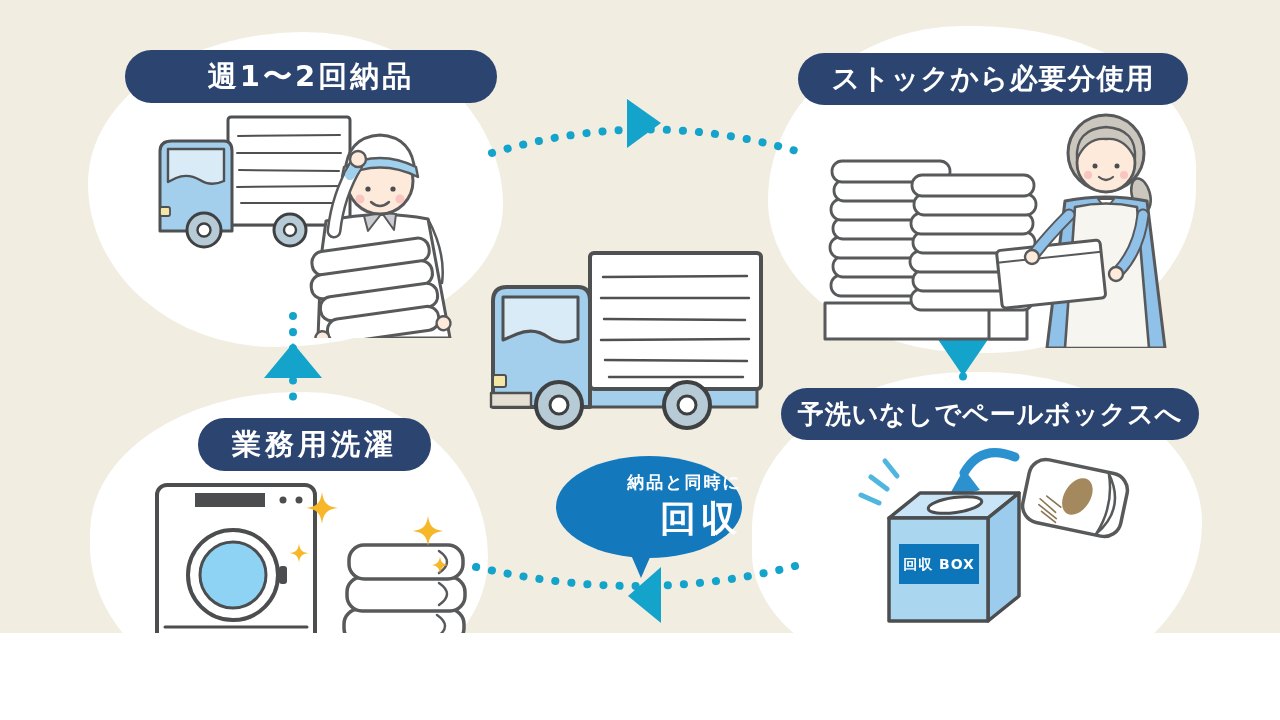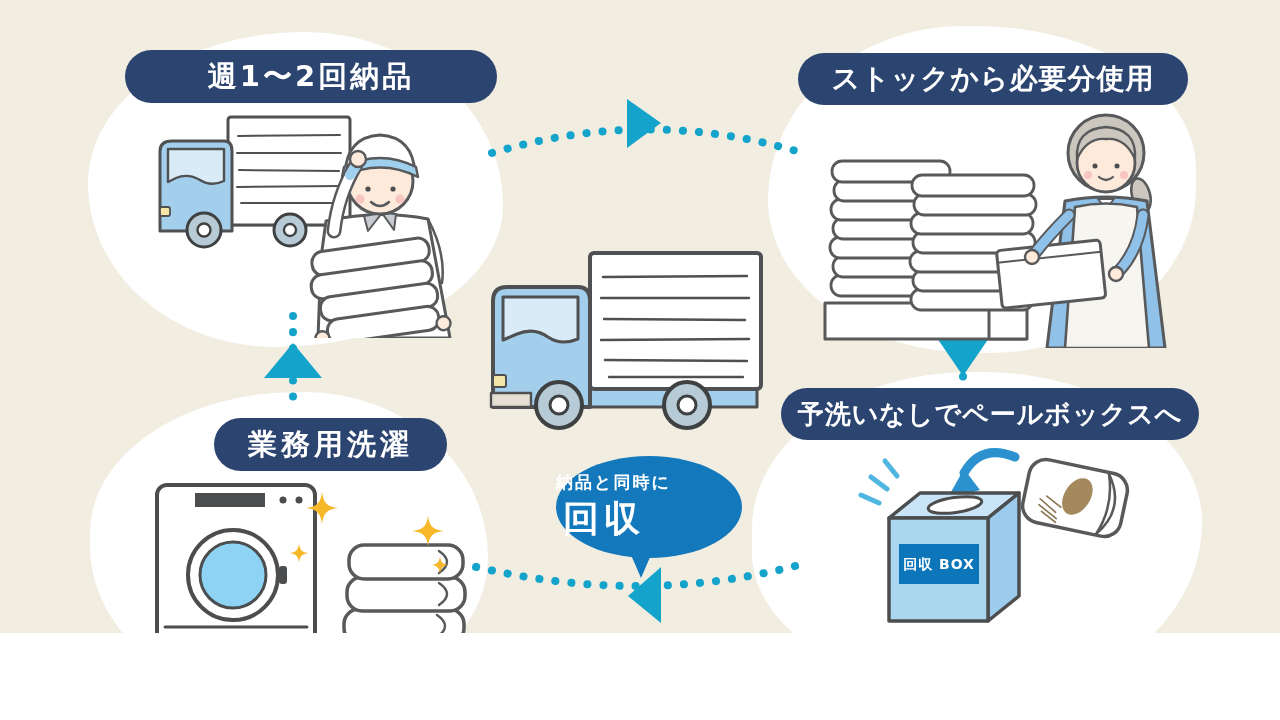--- a/index.html
+++ b/index.html
@@ -10,23 +10,23 @@
   .blob-tl{left:88px;top:32px;width:415px;height:315px;border-radius:52% 48% 55% 45% / 48% 55% 45% 52%;}
   .blob-tr{left:768px;top:26px;width:428px;height:327px;border-radius:47% 53% 50% 50% / 55% 45% 52% 48%;}
   .blob-br{left:752px;top:372px;width:450px;height:322px;border-radius:50% 50% 46% 54% / 50% 48% 55% 45%;}
   .blob-bl{left:90px;top:392px;width:398px;height:312px;border-radius:53% 47% 50% 50% / 46% 54% 48% 52%;}
   .pill{position:absolute;background:#2b4470;color:#ffffff;border-radius:28px;
         display:flex;align-items:center;justify-content:center;
         font-weight:bold;white-space:nowrap;z-index:6;}
   .pill-tl{left:125px;top:50px;width:372px;height:53px;font-size:29px;letter-spacing:3px;}
   .pill-tr{left:798px;top:53px;width:390px;height:52px;font-size:28px;letter-spacing:1px;}
   .pill-br{left:781px;top:388px;width:418px;height:52px;font-size:26px;letter-spacing:1px;}
-  .pill-bl{left:214px;top:418px;width:233px;height:53px;font-size:29px;letter-spacing:4px;}
+  .pill-bl{left:198px;top:418px;width:233px;height:53px;font-size:29px;letter-spacing:4px;}
   .bubble{position:absolute;left:556px;top:456px;width:186px;height:102px;background:#1478bd;
-          border-radius:50%;display:flex;flex-direction:column;align-items:flex-start;justify-content:center;
+          border-radius:50%;display:flex;flex-direction:column;align-items:flex-end;justify-content:center;
           color:#ffffff;z-index:6;}
   .bubble .l1{font-size:17px;font-weight:bold;letter-spacing:2px;}
   .bubble .l2{font-size:36px;font-weight:bold;letter-spacing:5px;margin-top:1px;margin-left:7px;}
   .bubble-tail{position:absolute;left:628px;top:548px;width:0;height:0;z-index:5;
                border-left:13px solid transparent;border-right:13px solid transparent;
                border-top:30px solid #1478bd;}
   .conn{position:absolute;left:0;top:0;width:1280px;height:720px;z-index:4;pointer-events:none;}
   svg.illus{z-index:5;}
   .dots{stroke:#13a3cb;stroke-width:8;stroke-linecap:round;stroke-dasharray:0.1 16;fill:none;}
   .tri{fill:#13a3cb;}

